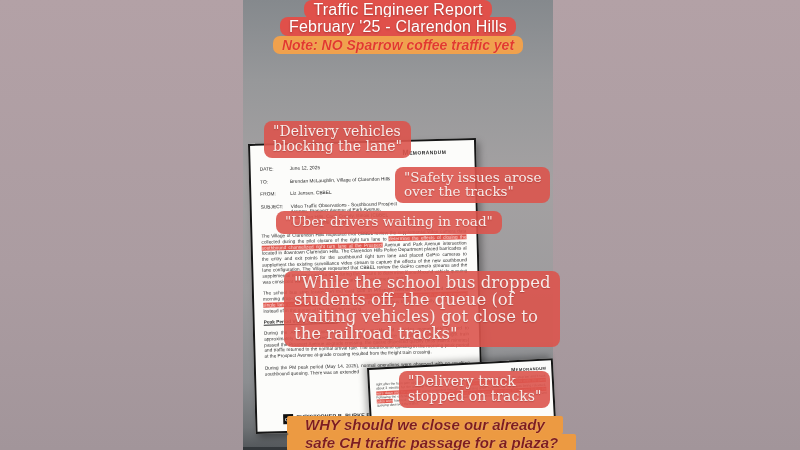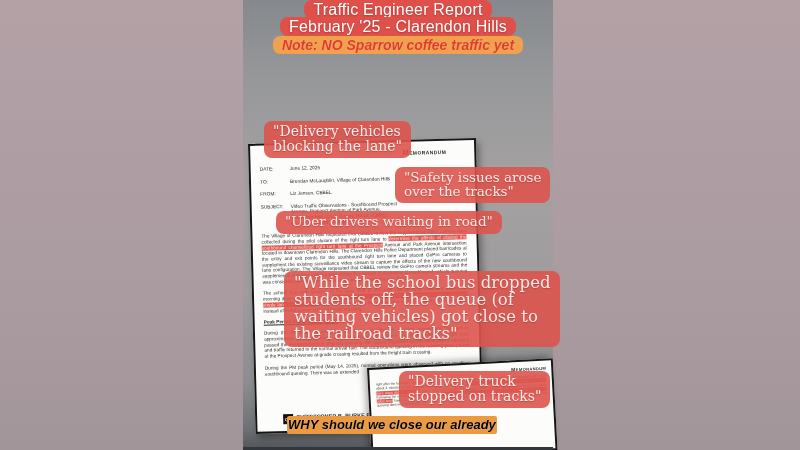--- a/index.html
+++ b/index.html
@@ -20,22 +20,22 @@
     font-family:"DejaVu Serif","Liberation Serif",serif;border-radius:8px;
     white-space:pre-line;z-index:6;line-height:1.12;padding:3px 9px 5px;
     text-shadow:0 1px 1px rgba(130,25,20,0.35);}
   #co-delivery-vehicles{left:264px;top:121px;font-size:14px;line-height:14.5px;}
   #co-safety-issues{left:395px;top:167px;font-size:13.5px;line-height:14px;}
   #co-uber-drivers{left:276px;top:211px;font-size:13.5px;white-space:nowrap;}
   #co-school-bus{left:284px;top:271px;font-size:16.5px;line-height:17px;padding:3px 10px 5px;}
   #co-delivery-truck{left:399px;top:371px;font-size:14px;line-height:14.5px;z-index:6;}
   
   .question{position:absolute;left:287px;top:416px;display:flex;flex-direction:column;align-items:flex-start;z-index:7;}
-  .q-line{background:#ec9a42;color:#000000;font-weight:700;font-style:italic;font-size:13px;line-height:15.5px;
-    padding:1px 1px;border-radius:2px;white-space:nowrap;text-shadow:0 0 1px rgba(255,255,255,0.55);}
+  .q-line{background:#ec9a42;color:#7f1d1d;font-weight:700;font-style:italic;font-size:15px;line-height:15.5px;
+    padding:1px 18px;border-radius:2px;white-space:nowrap;text-shadow:0 0 1px rgba(255,255,255,0.55);}
   
   .page{position:absolute;background:#fcfcfa;border:2px solid #161616;overflow:hidden;color:#2c2c2c;}
   #memo1{left:248px;top:144px;width:224px;height:286px;transform:rotate(-1.5deg);transform-origin:top left;
     z-index:1;box-shadow:3px 4px 7px rgba(0,0,0,0.35);padding:0;}
   #memo2{left:367px;top:368px;width:182px;height:88px;transform:rotate(-3deg);transform-origin:top left;
     z-index:3;box-shadow:-3px -3px 6px rgba(0,0,0,0.3);}
   .m1-inner{padding:6px 10px 0 9px;}
   .memo-heading{text-align:right;font-weight:700;font-variant:small-caps;letter-spacing:0.4px;}
   #memo1 .memo-heading{font-size:7.5px;padding-right:18px;}
   #memo2 .memo-heading{font-size:5px;padding:4px 5px 0 0;}
@@ -114,16 +114,17 @@
 stopped on tracks"</div>
 
   <div class="title-stack">
     <span class="title-line">Traffic Engineer Report</span>
     <span class="title-line">February '25 - Clarendon Hills</span>
     <span class="note-line">Note: NO Sparrow coffee traffic yet</span>
   </div>
 
   <div class="question">
     <span class="q-line">WHY should we close our already</span>
+    <span class="q-line">safe CH traffic passage for a plaza?</span>
   </div>
 
   <div class="bottom-strip"></div>
 </div>
 
 </body></html>

